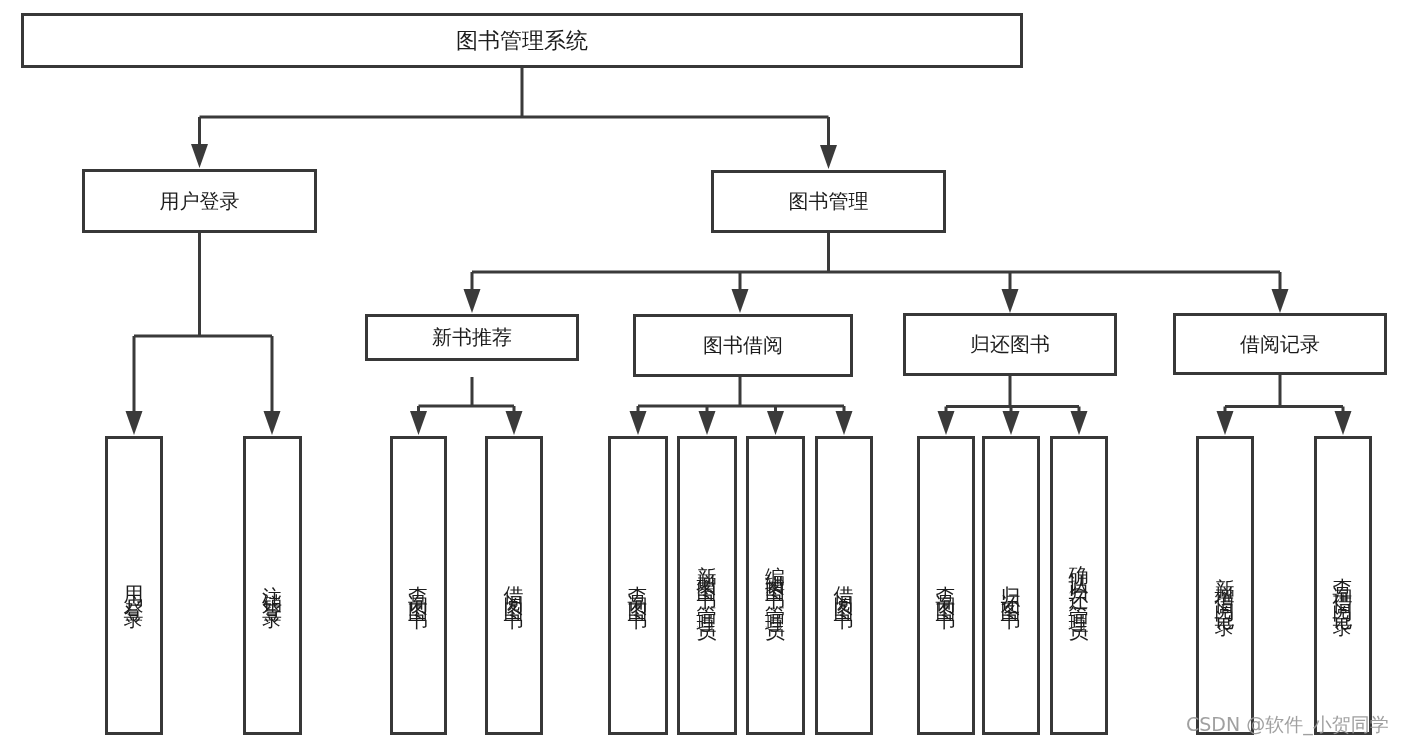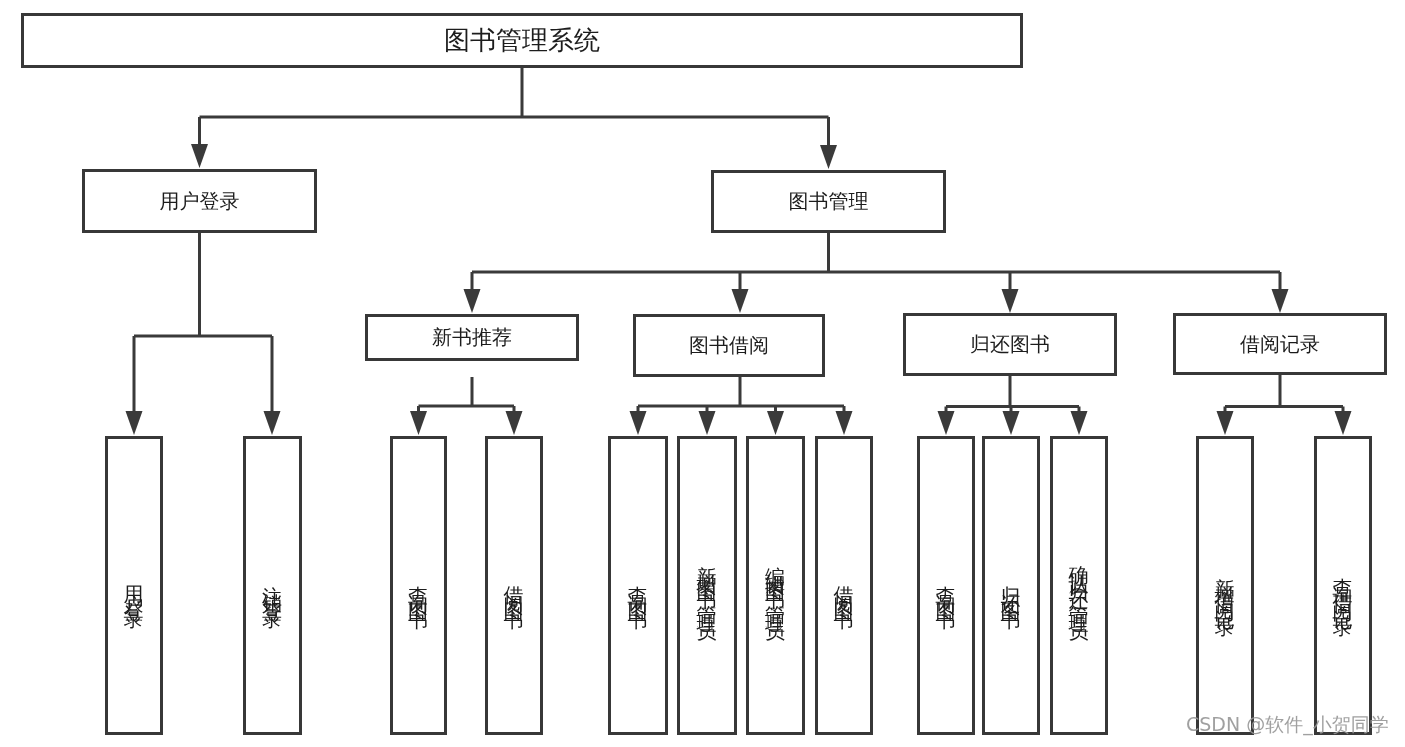--- a/index.html
+++ b/index.html
@@ -39,21 +39,21 @@
     background: #ffffff;
     display: flex;
     align-items: center;
     justify-content: center;
     color: #1c1c1c;
     font-size: 20px;
     white-space: nowrap;
     z-index: 2;
   }
   .box.root {
-    font-size: 26px;
+    font-size: 22px;
   }
   .vbox span {
     writing-mode: vertical-rl;
     text-orientation: mixed;
     letter-spacing: 8px;
     font-size: 20px;
     line-height: 1;
   }
   .watermark {
     position: absolute;
@@ -120,21 +120,21 @@
       <polygon points="1334.5,411 1351.5,411 1343,435"></polygon>
     </g>
   </svg>
 
   <div class="box root" style="left:21px; top:13px; width:1002px; height:55px;">图书管理系统</div>
 
   <div class="box" style="left:82px; top:169px; width:235px; height:64px;">用户登录</div>
   <div class="box" style="left:711px; top:170px; width:235px; height:63px;text-align:right;">图书管理</div>
 
   <div class="box" style="left:365px; top:314px; width:214px; height:47px;">新书推荐</div>
-  <div class="box" style="left:633px; top:314px; width:192px; height:63px;font-family:Liberation Mono, monospace;">图书借阅</div>
+  <div class="box" style="left:633px; top:314px; width:220px; height:63px;font-family:Liberation Mono, monospace;">图书借阅</div>
   <div class="box" style="left:903px; top:313px; width:214px; height:63px;">归还图书</div>
   <div class="box" style="left:1173px; top:313px; width:214px; height:62px;">借阅记录</div>
 
   <div class="box vbox" style="left:105px; top:436px; width:58px; height:299px;">
     <span>用户登录</span>
   </div>
   <div class="box vbox" style="left:243px; top:436px; width:59px; height:299px;">
     <span>注销登录</span>
   </div>
 

